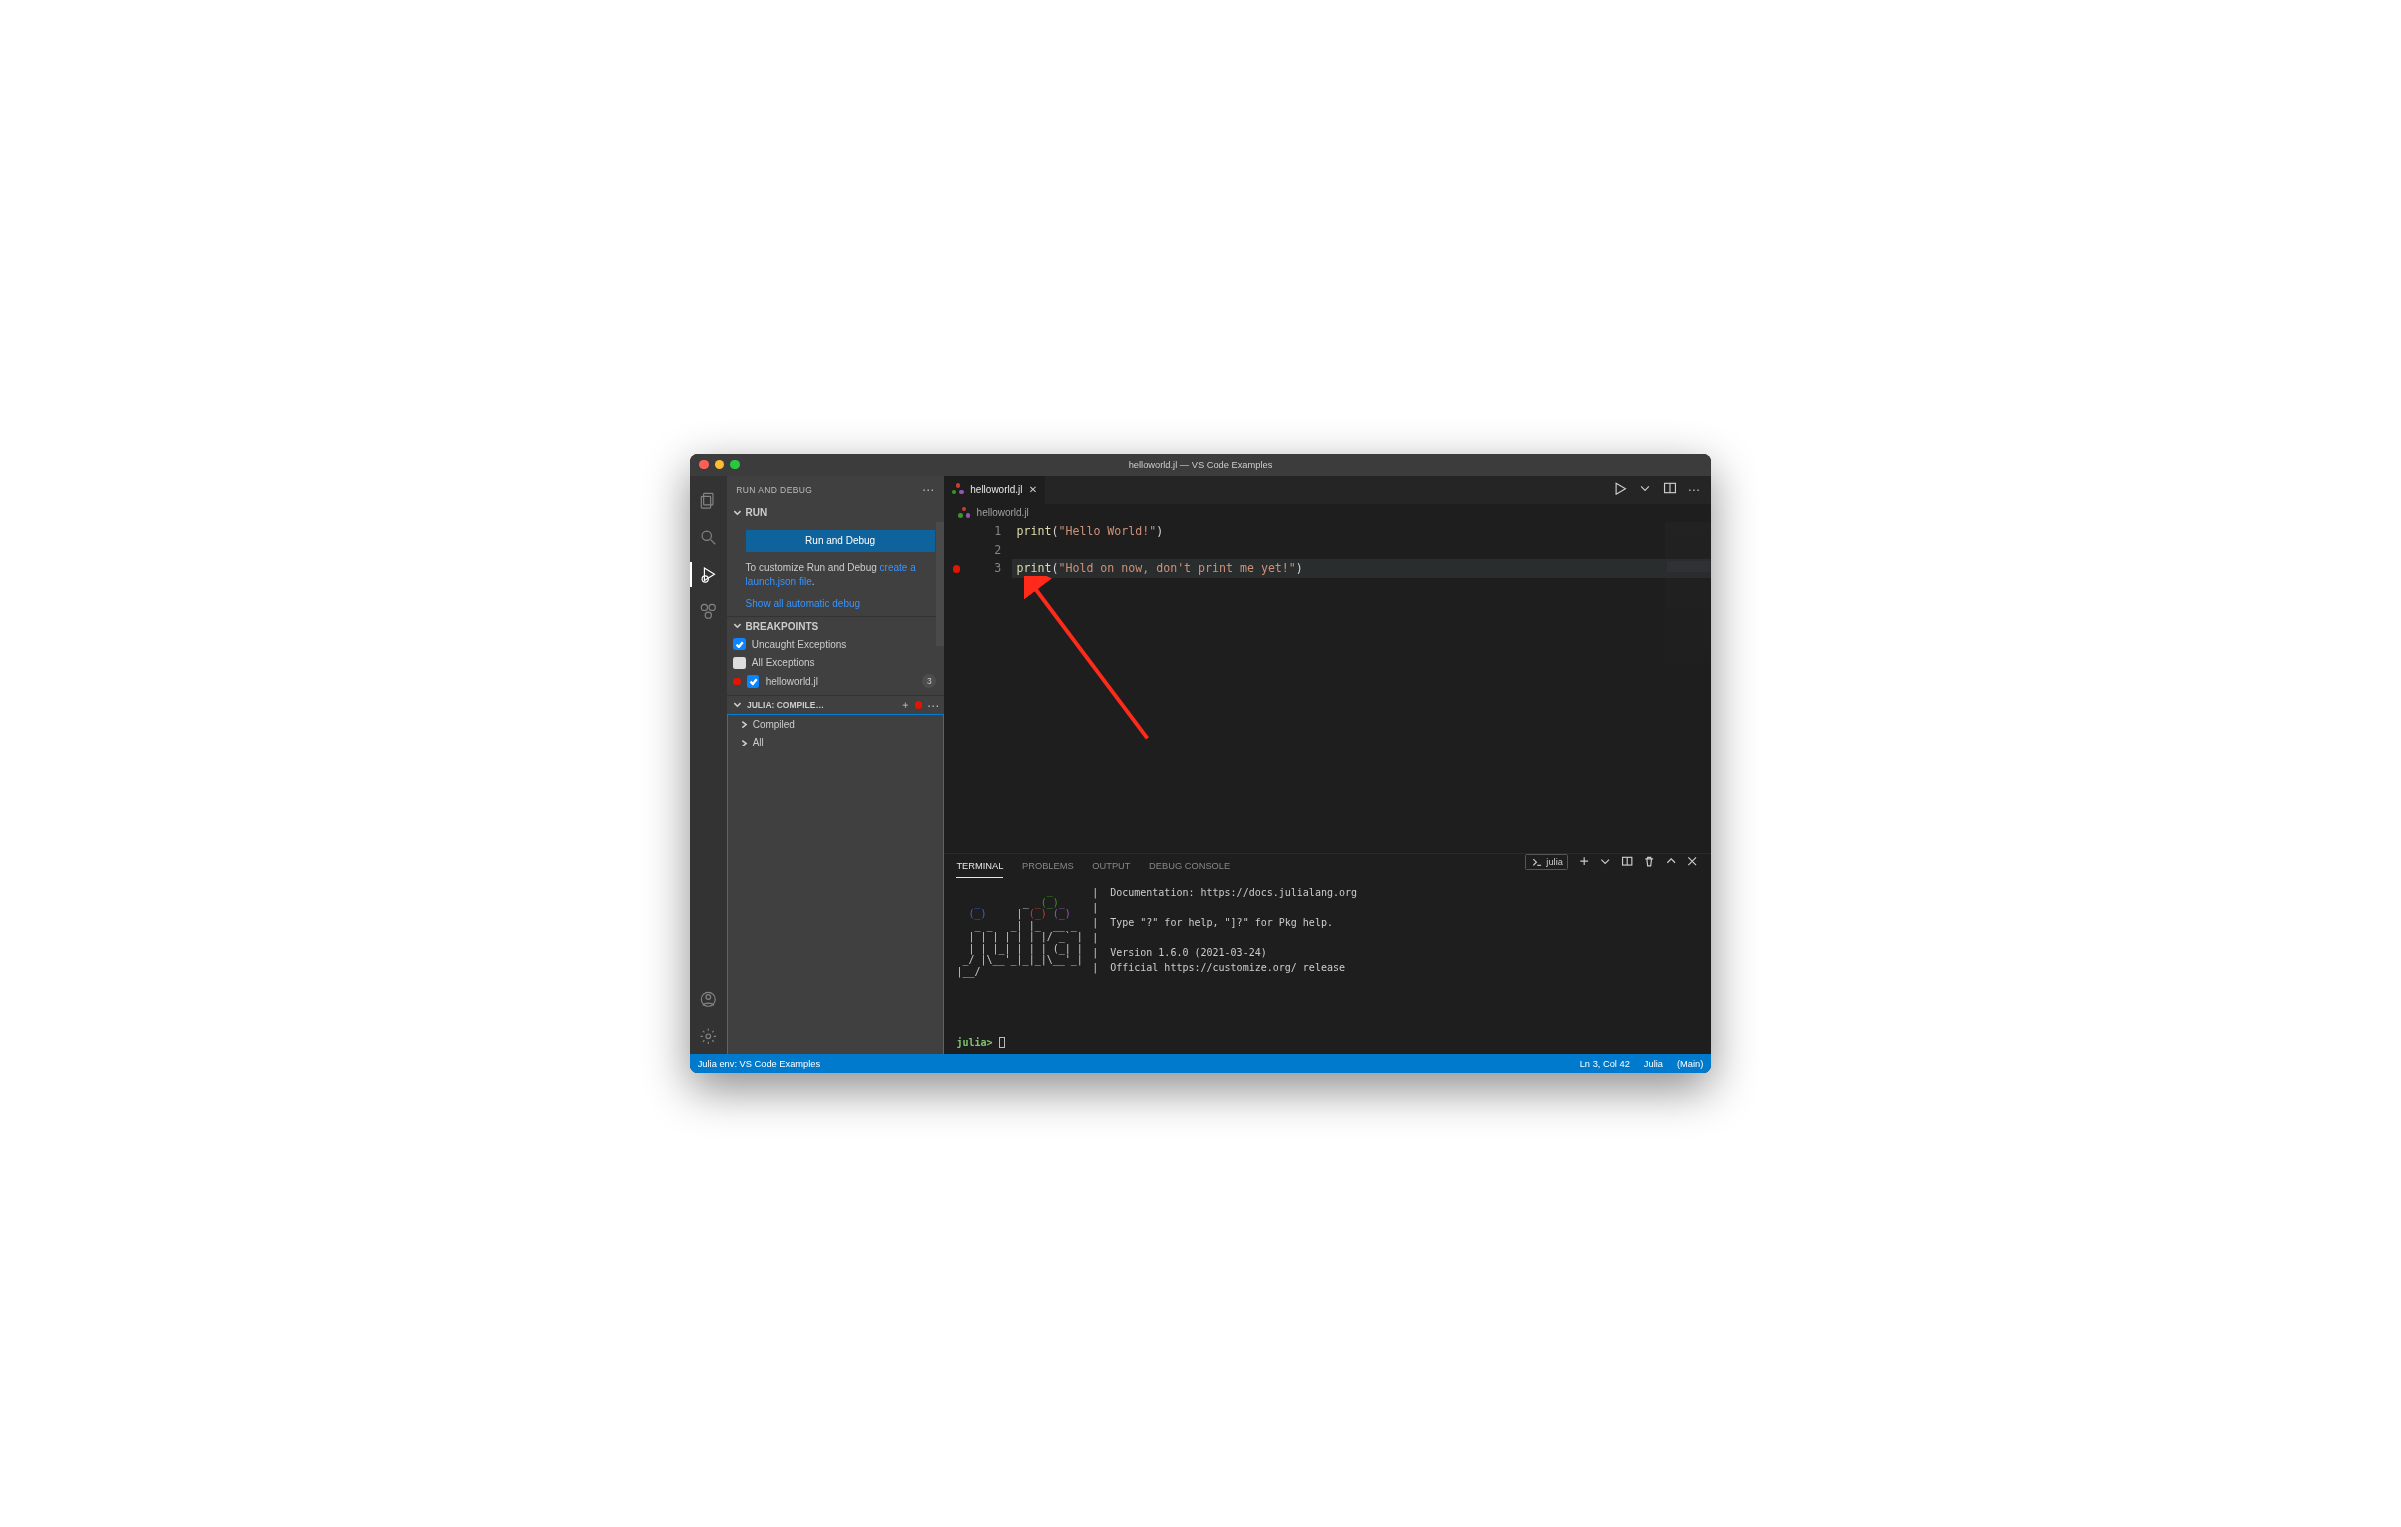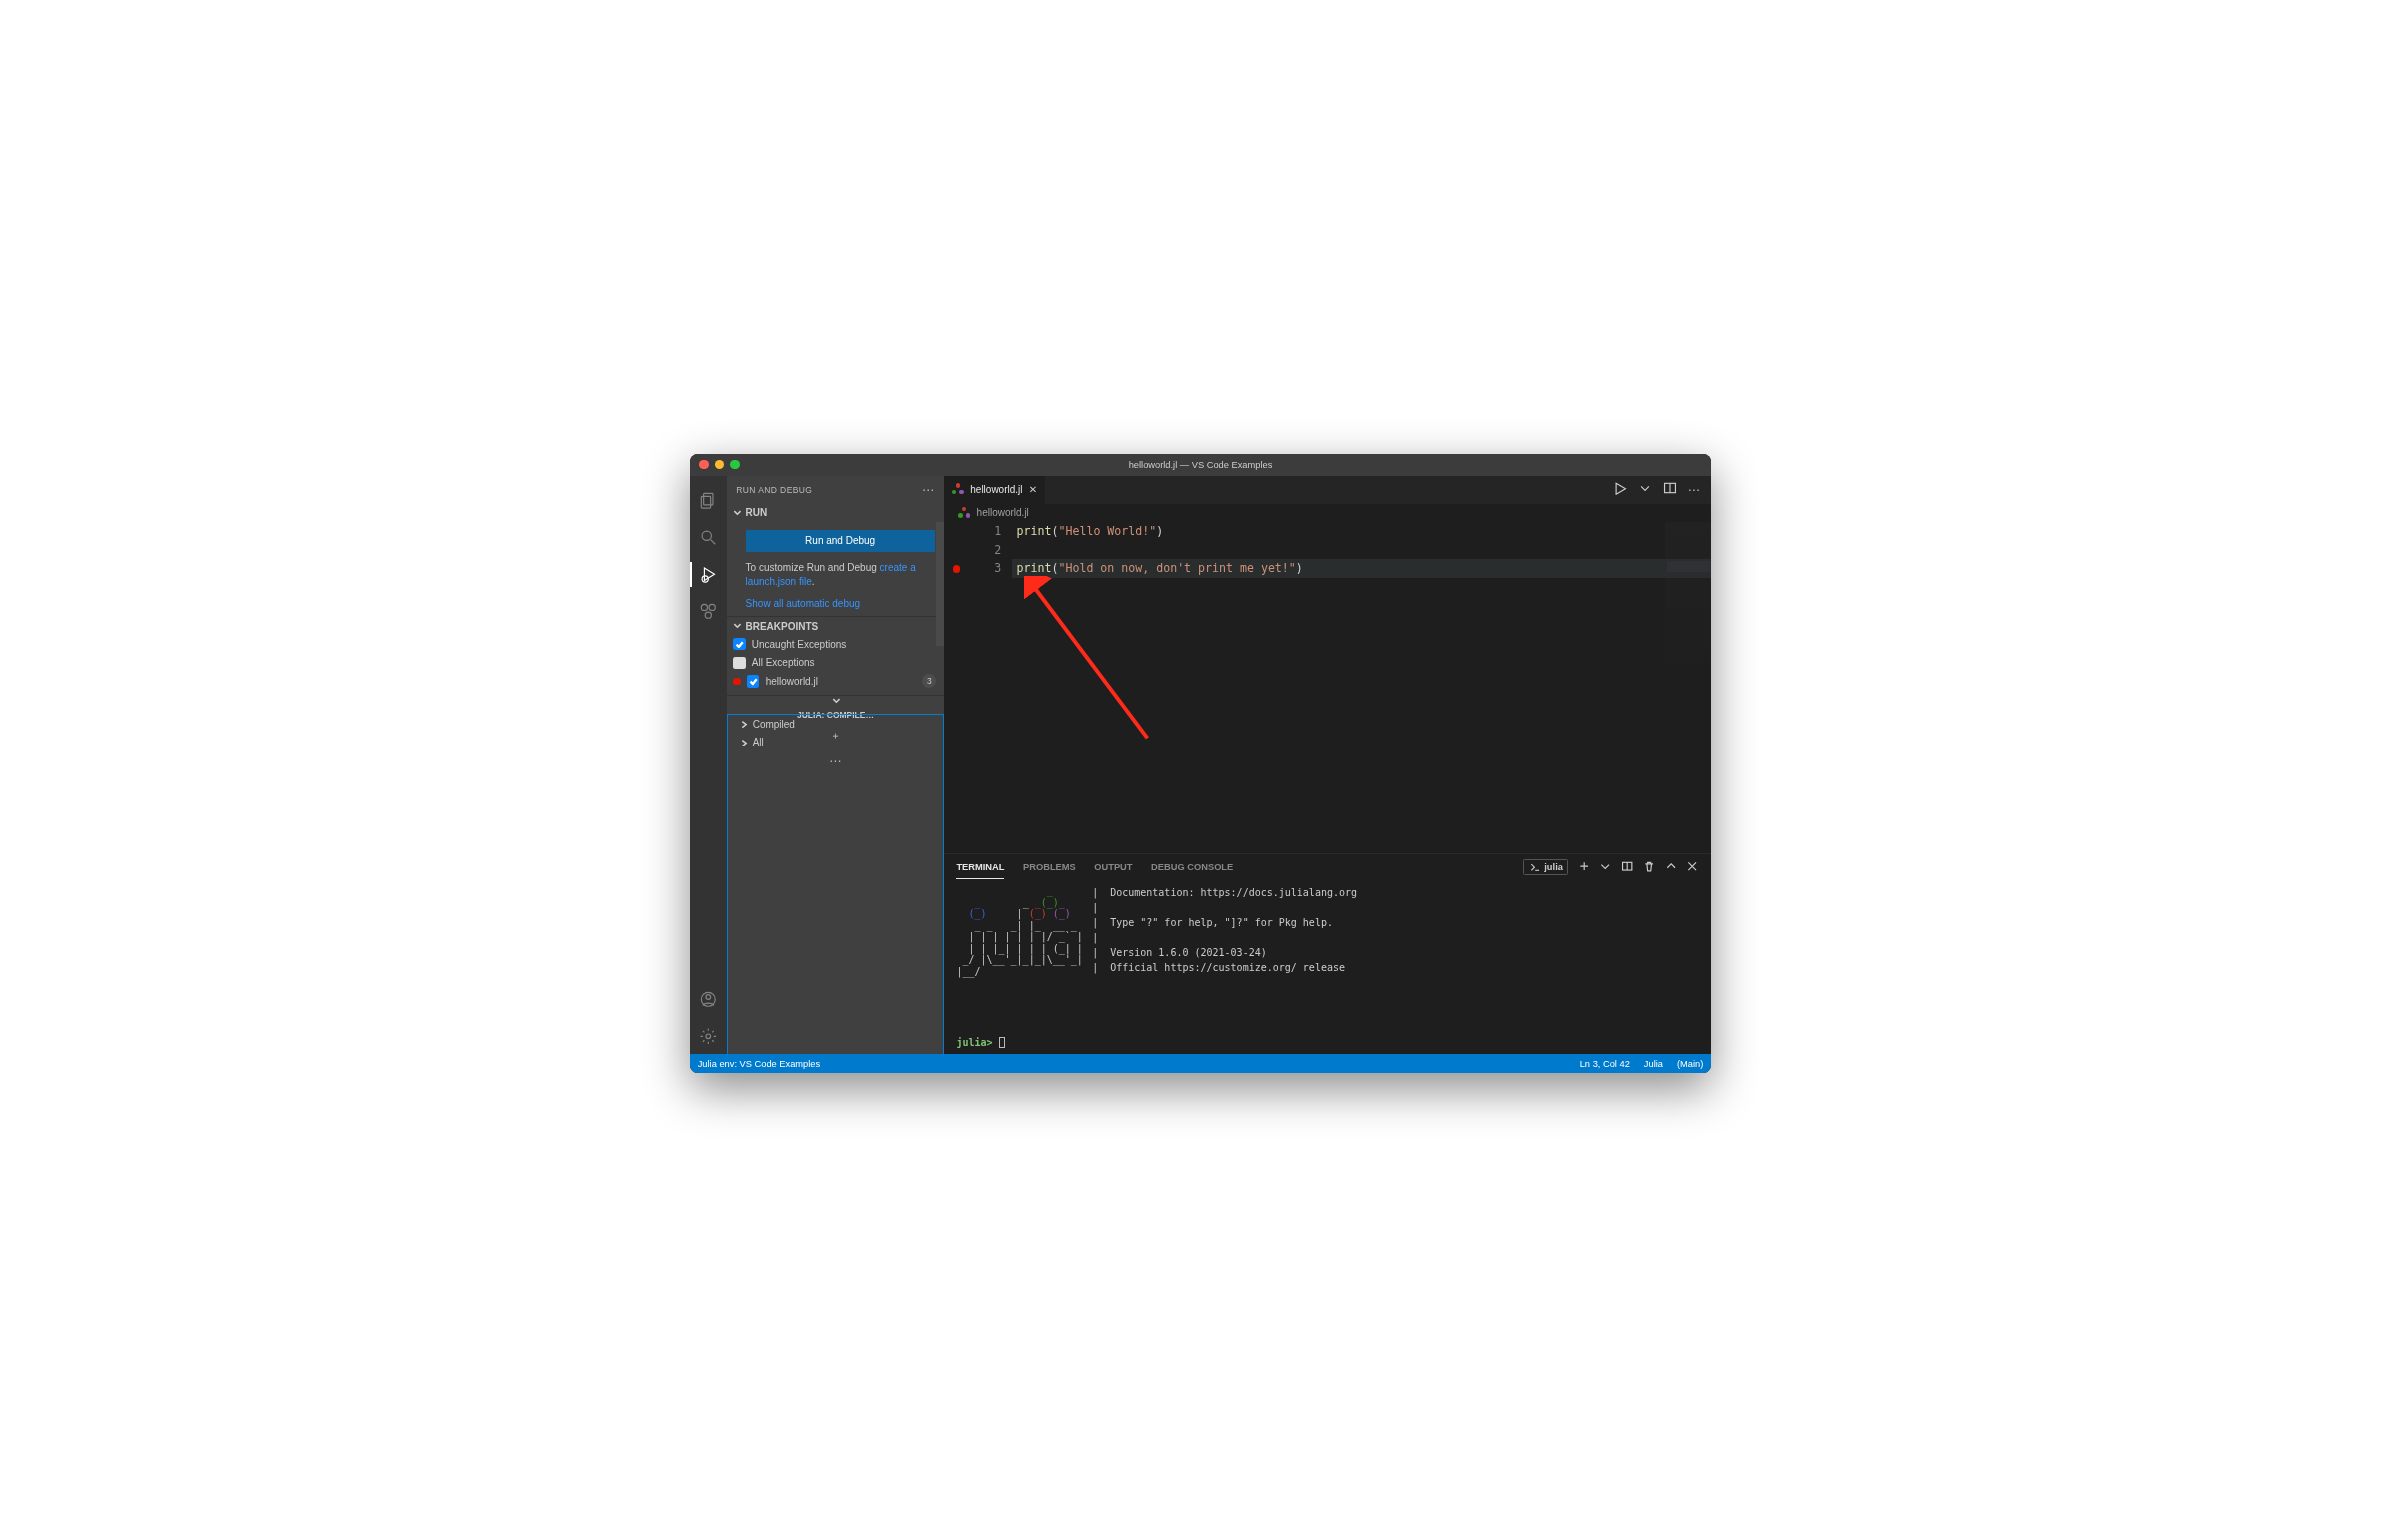--- a/index.html
+++ b/index.html
@@ -76,21 +76,21 @@
   .bp-item .dot { width: 7.7px; height: 7.7px; border-radius: 50%; background: #e51400; }
   .cb { width: 12.4px; height: 12.4px; border-radius: 2.3px; display: inline-flex; align-items: center; justify-content: center; }
   .cb.checked { background: #0a84ff; }
   .cb.unchecked { background: #ddd; }
   .cb svg { width: 8.5px; height: 8.5px; stroke: #fff; stroke-width: 3; fill: none; }
   .badge {
     margin-left: auto; background: #4d4d4d; color: #ccc; border-radius: 7.7px;
     min-width: 14px; height: 14px; display: inline-flex; align-items: center; justify-content: center;
     font-size: 8.5px; padding: 0 4.6px;
   }
-  .julia-sect-head { display: flex; align-items: center; gap: 4.6px; height: 18.6px; padding: 0 4.6px; flex-direction: column; }
+  .julia-sect-head { display: flex; align-items: center; gap: 4.6px; height: 18.6px; padding: 0 4.6px; }
   .julia-sect-head .label { text-transform: uppercase; font-weight: 700; font-size: 8.5px; color: #ccc; }
   .julia-sect-head .plus { color: #ccc; cursor: pointer; }
   .julia-sect-head .reddot { width: 7.7px; height: 7.7px; border-radius: 50%; background: #e51400; }
   .tree { border-top: 0.8px solid #007fd4; border-left: 0.8px solid #007fd4; border-right: 0.8px solid #007fd4; flex: 1; }
   .tree-item { display: flex; align-items: center; gap: 4.6px; height: 18.6px; padding-left: 12.4px; font-size: 10px; color: #ccc; cursor: pointer; }
   .tree-item .rchev svg { width: 7.7px; height: 7.7px; stroke: #ccc; stroke-width: 2; fill: none; }
   
   .editor-area { flex: 1; display: flex; flex-direction: column; min-width: 0; background: #1e1e1e; }
   .tabs-row {
     height: 28px; background: #252526; display: flex; align-items: stretch;
@@ -129,22 +129,22 @@
     opacity: .35;
   }
   .mm-hl { position: absolute; right: 1.5px; top: 39px; width: 43px; height: 10.8px; background: #3a3d41; }
   .arrow {
     position: absolute; left: 12.4px; top: 54px; pointer-events: none;
   }
   .arrow svg { width: 162px; height: 178px; }
   
   .panel { height: 201px; background: #1e1e1e; border-top: 0.8px solid #2a2a2a; display: flex; flex-direction: column; }
   .panel-tabs {
-    height: 26px; display: flex; align-items: center; gap: 18.6px; padding: 0 12.4px;
-    color: #888; font-size: 9.3px; font-weight: bold;
+    height: 26px; display: flex; align-items: flex-start; gap: 18.6px; padding: 0 12.4px;
+    color: #888; font-size: 9.3px;
   }
   .ptab { cursor: pointer; padding: 6.2px 0; }
   .ptab.active { color: #e6e6e6; border-bottom: 0.8px solid #e6e6e6; }
   .panel-actions { margin-left: auto; display: flex; align-items: center; gap: 9.3px; color: #ccc; }
   .panel-actions svg { width: 12.4px; height: 12.4px; stroke: currentColor; fill: none; stroke-width: 1.5; }
   .term-label {
     border: 0.8px solid #555; border-radius: 1.5px; padding: 0.8px 4.6px; font-size: 9.3px;
     display: inline-flex; align-items: center; gap: 3.1px;
   }
   .term-body {

